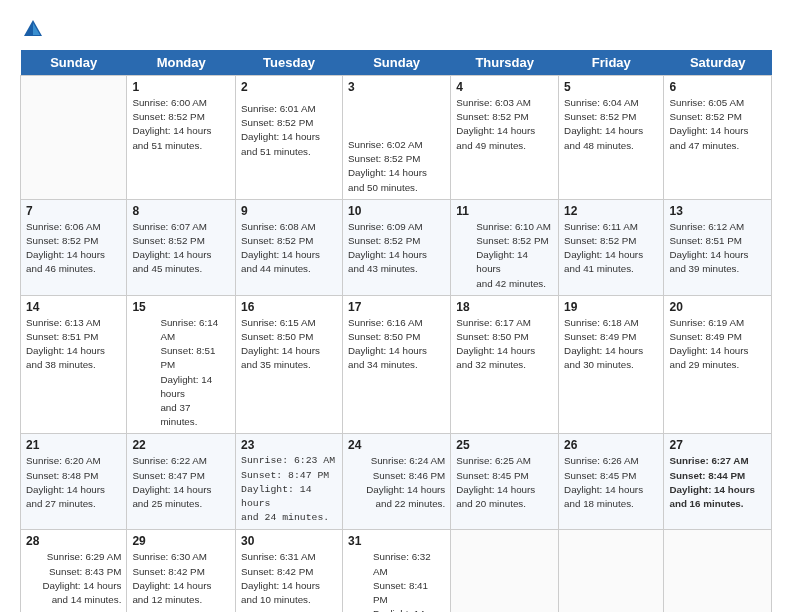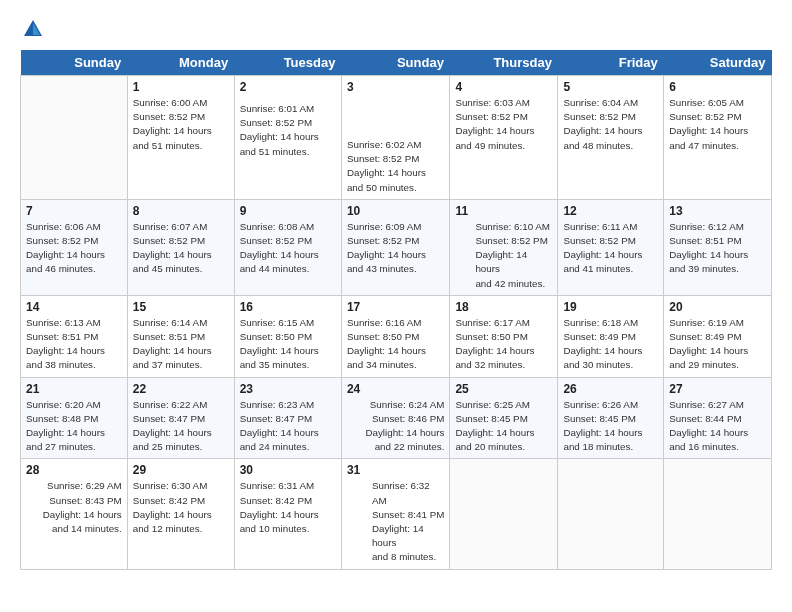--- a/index.html
+++ b/index.html
@@ -59,21 +59,21 @@
     }
     table {
       width: 100%;
       border-collapse: collapse;
       font-size: 10.5px;
     }
     thead tr th {
       background-color: #2a6ab0;
       color: #fff;
       padding: 5px 6px;
-      text-align: right;
+      text-align: center;
       font-size: 13px;
       font-weight: bold;
     }
     tbody tr td {
       border: 1px solid #ccc;
       vertical-align: top;
       padding: 4px 5px;
       width: 113px;
       height: 78px;
       background: #fff;
@@ -230,21 +230,21 @@
         <tr>
           <td>
             <span class="day-num">14</span>
             <div class="day-detail" style="white-space: pre-line;">Sunrise: 6:13 AM
 Sunset: 8:51 PM
 Daylight: 14 hours
 and 38 minutes.</div>
           </td>
           <td>
             <span class="day-num">15</span>
-            <div class="day-detail" style="white-space: pre-line;">Sunrise: 6:14 AM
+            <div class="day-detail" style="white-space: pre-line; margin-left: 28px;">Sunrise: 6:14 AM
 Sunset: 8:51 PM
 Daylight: 14 hours
 and 37 minutes.</div>
           </td>
           <td>
             <span class="day-num">16</span>
             <div class="day-detail" style="white-space: pre-line;">Sunrise: 6:15 AM
 Sunset: 8:50 PM
 Daylight: 14 hours
 and 35 minutes.</div>
@@ -288,21 +288,21 @@
           </td>
           <td>
             <span class="day-num">22</span>
             <div class="day-detail" style="white-space: pre-line;">Sunrise: 6:22 AM
 Sunset: 8:47 PM
 Daylight: 14 hours
 and 25 minutes.</div>
           </td>
           <td>
             <span class="day-num">23</span>
-            <div class="day-detail" style="white-space: pre-line;">Sunrise: 6:23 AM
+            <div class="day-detail" style="white-space: pre-line; font-family: Liberation Mono, monospace;">Sunrise: 6:23 AM
 Sunset: 8:47 PM
 Daylight: 14 hours
 and 24 minutes.</div>
           </td>
           <td>
             <span class="day-num">24</span>
             <div class="day-detail" style="white-space: pre-line; text-align: right;">Sunrise: 6:24 AM
 Sunset: 8:46 PM
 Daylight: 14 hours
 and 22 minutes.</div>
@@ -316,21 +316,21 @@
           </td>
           <td>
             <span class="day-num">26</span>
             <div class="day-detail" style="white-space: pre-line;">Sunrise: 6:26 AM
 Sunset: 8:45 PM
 Daylight: 14 hours
 and 18 minutes.</div>
           </td>
           <td>
             <span class="day-num">27</span>
-            <div class="day-detail" style="white-space: pre-line;">Sunrise: 6:27 AM
+            <div class="day-detail" style="white-space: pre-line; font-weight: bold;">Sunrise: 6:27 AM
 Sunset: 8:44 PM
 Daylight: 14 hours
 and 16 minutes.</div>
           </td>
         </tr>
         <tr>
           <td>
             <span class="day-num">28</span>
             <div class="day-detail" style="white-space: pre-line; text-align: right;">Sunrise: 6:29 AM
 Sunset: 8:43 PM

